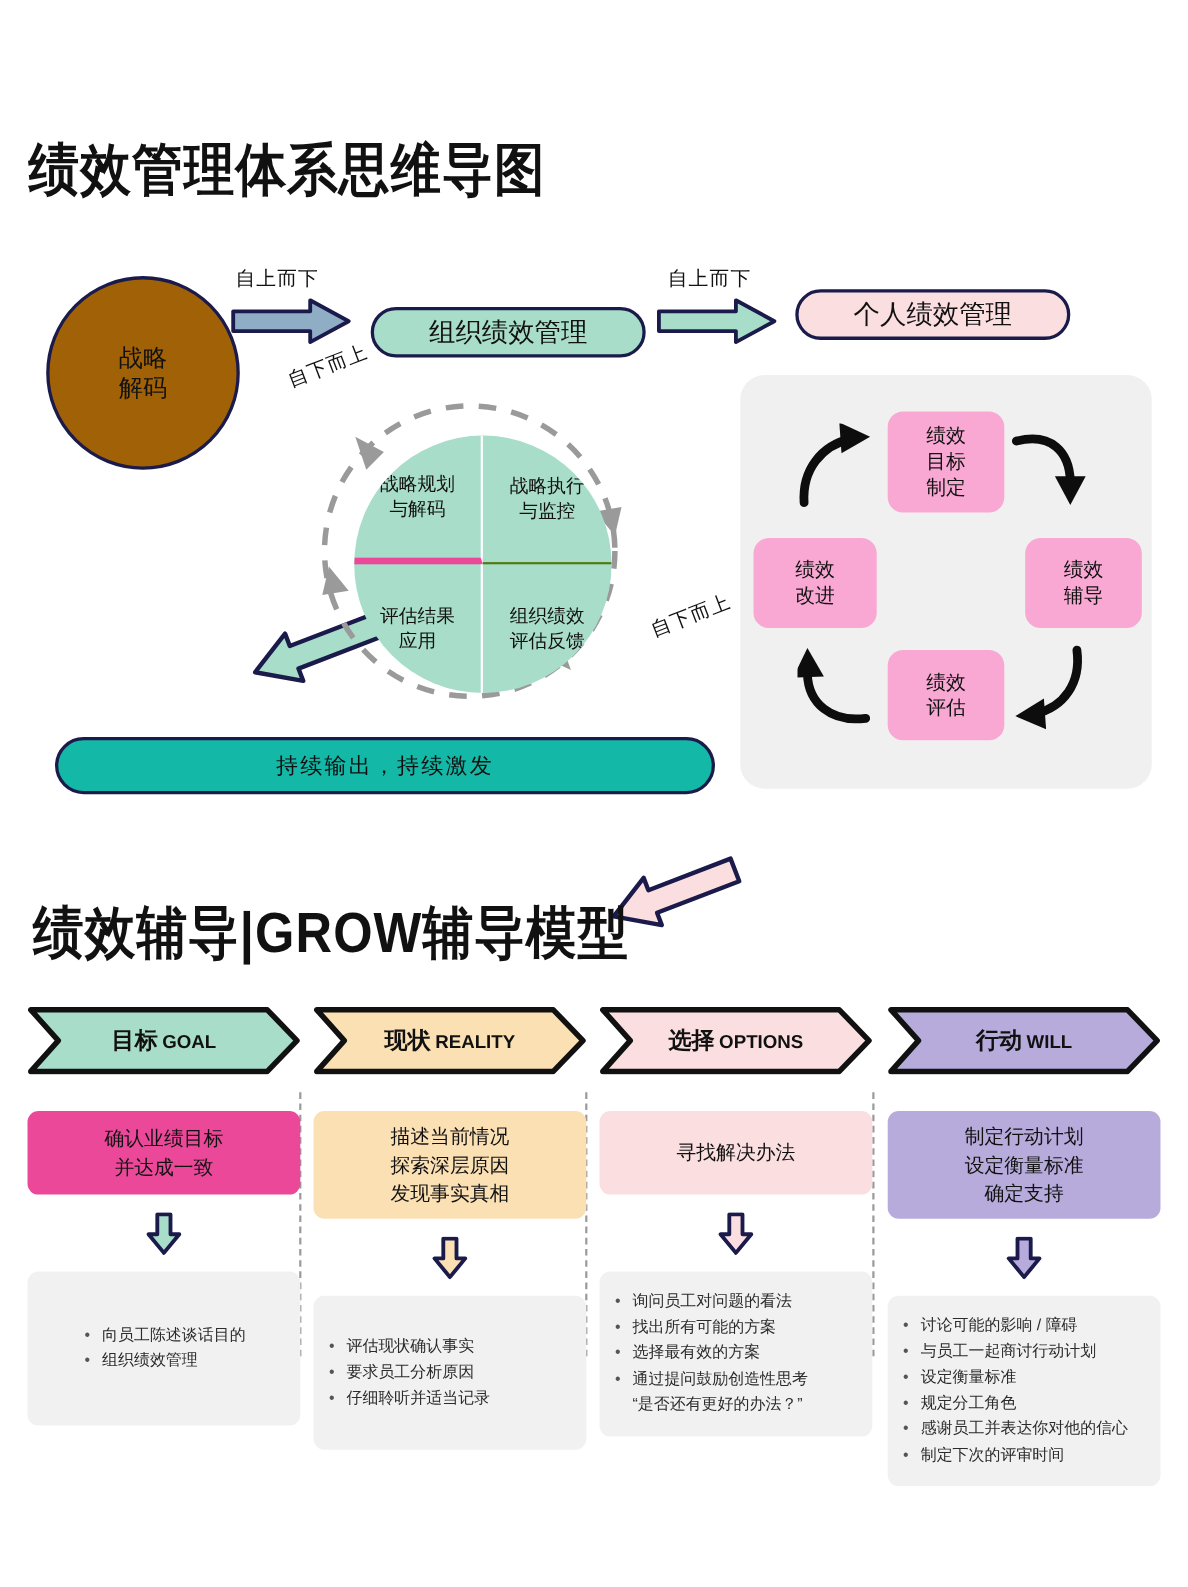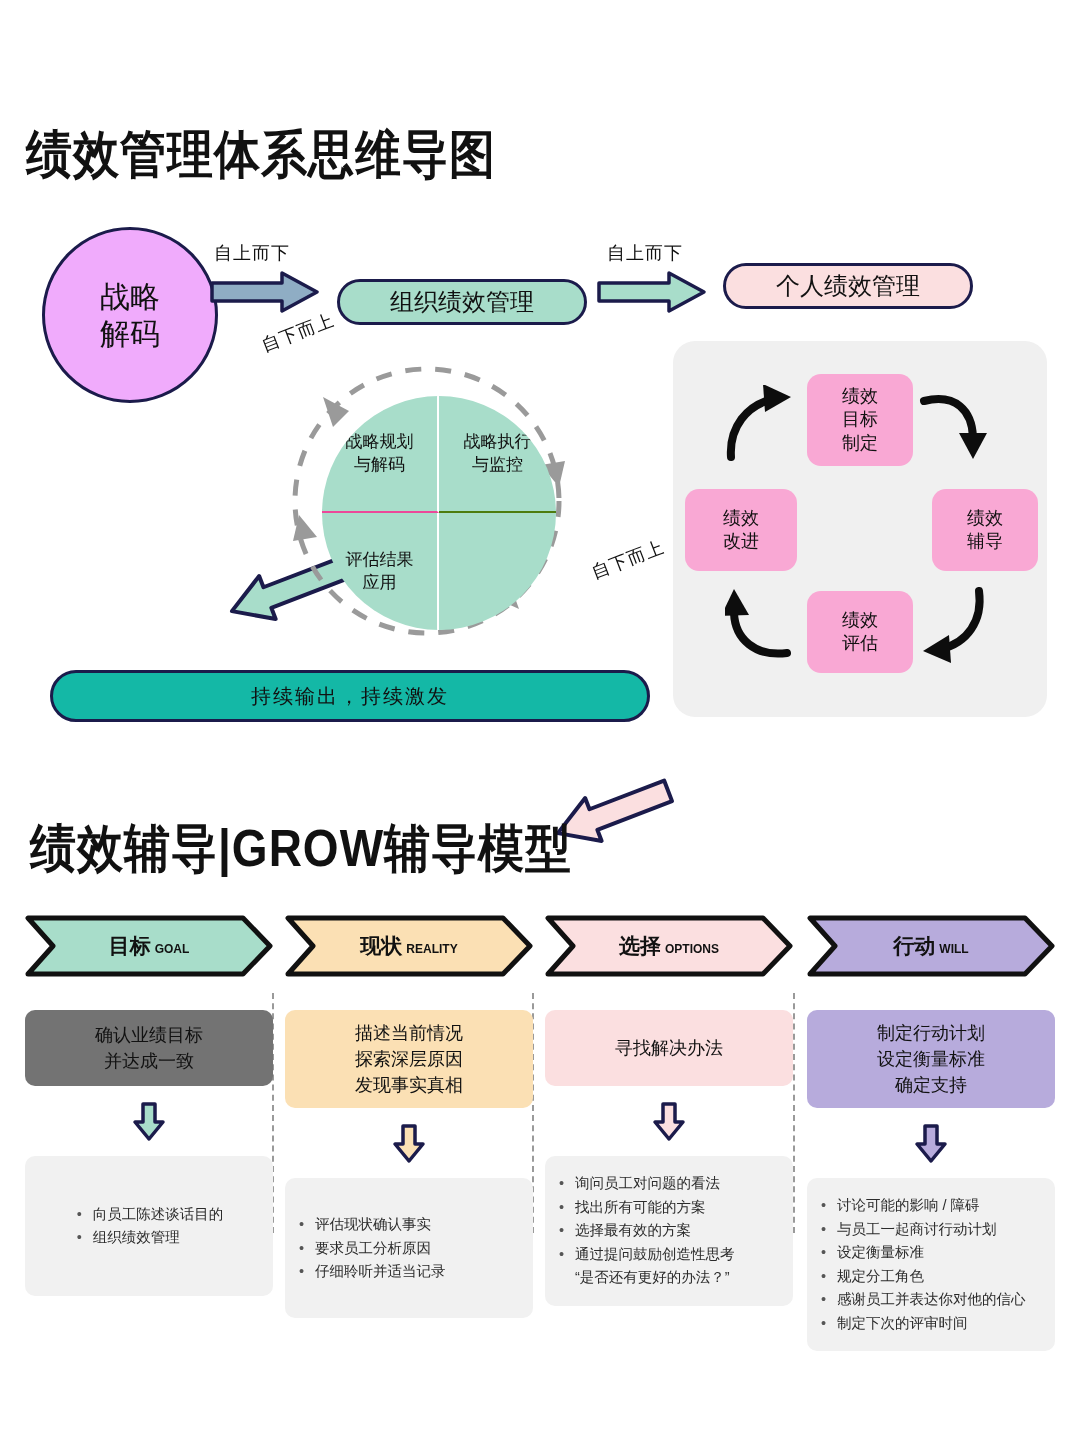--- a/index.html
+++ b/index.html
@@ -22,26 +22,26 @@
     transform: scaleY(1.12);
     transform-origin: left center;
   }
   #title-1 { left: 26px; top: 124px; font-size: 46px; }
   #title-2 { left: 30px; top: 818px; font-size: 46px; }
 
   
   .sec1 { position: absolute; left: 0; top: 215px; width: 1080px; height: 540px; }
 
   .strategy-circle {
-    position: absolute; left: 42px; top: 12px;
+    position: absolute; left: 42px; top: 36px;
     width: 176px; height: 176px; border-radius: 50%;
-    background: #f0abfc; border: 3px solid #1b1b4b;
+    background: #a16207; border: 3px solid #1b1b4b;
     display: flex; align-items: center; justify-content: center;
     text-align: center; line-height: 1.25;
-    font-size: 30px; color: #111; white-space: pre-line;
+    font-size: 22px; color: #111; white-space: pre-line;
   }
 
   .pill {
     position: absolute;
     border: 3px solid #1b1b4b;
     border-radius: 999px;
     display: flex; align-items: center; justify-content: center;
     font-size: 24px; color: #111;
   }
   #pill-org  { left: 337px; top: 48px; width: 250px; height: 46px; background: #a8ddca; margin-top: 16px; }
@@ -76,21 +76,21 @@
     position: absolute; left: 35px; top: 35px;
     width: 234px; height: 234px; border-radius: 50%;
     background: #a8ddca; overflow: hidden;
     display: grid; grid-template-columns: 1fr 1fr; grid-template-rows: 1fr 1fr;
   }
   .quad-cell {
     display: flex; align-items: center; justify-content: center;
     text-align: center; font-size: 17px; line-height: 1.3;
     color: #111; white-space: pre-line;
   }
-  .quad-cell:nth-child(1) { border-right: 2px solid #fff; border-bottom: 2px solid #ec4899; }
+  .quad-cell:nth-child(1) { border-right: 2px solid #fff; border-bottom: 6px solid #ec4899; }
   .quad-cell:nth-child(2) { border-bottom: 2px solid #4d7c0f; }
   .quad-cell:nth-child(3) { border-right: 2px solid #fff; }
   .dashed-ring { position: absolute; left: 0; top: 0; }
 
   
   .cycle-panel {
     position: absolute; left: 673px; top: 126px;
     width: 374px; height: 376px;
     background: #f0f0f0; border-radius: 22px;
   }
@@ -118,21 +118,21 @@
 
   .chevron {
     position: relative; height: 62px; width: 248px;
     display: flex; align-items: center; justify-content: center;
   }
   .chevron svg { position: absolute; left: 0; top: 0; }
   .chevron .chev-text {
     position: relative; z-index: 2;
     font-size: 21px; font-weight: 700; color: #111; white-space: nowrap;
   }
-  .chev-text .en { font-size: 12px; font-weight: 700; margin-left: 4px; }
+  .chev-text .en { font-size: 17px; font-weight: 700; margin-left: 4px; }
 
   .summary-box {
     margin-top: 33px; width: 248px; min-height: 76px;
     border-radius: 10px;
     display: flex; align-items: center; justify-content: center;
     text-align: center; font-size: 18px; line-height: 1.45;
     color: #111; white-space: pre-line; padding: 10px 6px;
   }
 
   .down-arrow { display: flex; justify-content: center; margin-top: 16px; height: 40px; }
@@ -223,20 +223,22 @@
         <polygon points="232,248 206,236 222,220" fill="#9a9a9a"></polygon>
         <polygon points="272,126 254,104 278,100" fill="#9a9a9a"></polygon>
       </svg>
       <div class="quad-circle">
         <div class="quad-cell">战略规划
 与解码</div>
         <div class="quad-cell">战略执行
 与监控</div>
         <div class="quad-cell">评估结果
 应用</div>
+        <div class="quad-cell">组织绩效
+评估反馈</div>
       </div>
     </div>
 
     <div class="cycle-panel">
       <div class="cycle-node" id="node-top">绩效
 目标
 制定</div>
       <div class="cycle-node" id="node-right">绩效
 辅导</div>
       <div class="cycle-node" id="node-bottom">绩效
@@ -275,21 +277,21 @@
 
     <div class="grow-col" id="col-0">
       <div class="chevron">
         <svg width="248" height="62" viewBox="0 0 248 62">
           <polygon points="3,3 218,3 245,31 218,59 3,59 28,31" fill="#a8ddca" stroke="#111111" stroke-width="5" stroke-linejoin="round"></polygon>
         </svg>
         <span class="chev-text">
           <span>目标</span><span class="en">GOAL</span>
         </span>
       </div>
-      <div class="summary-box" style="background:#737373;">确认业绩目标
+      <div class="summary-box" style="background:#ec4899;">确认业绩目标
 并达成一致</div>
       <div class="down-arrow">
         <svg width="34" height="40" viewBox="0 0 34 40">
           <polygon points="11,2 23,2 23,20 31,20 17,37 3,20 11,20" fill="#a8ddca" stroke="#1b1b4b" stroke-width="3.5" stroke-linejoin="round"></polygon>
         </svg>
       </div>
       <div class="detail-box">
         <ul>
           <li>向员工陈述谈话目的</li>
           <li>组织绩效管理</li>

